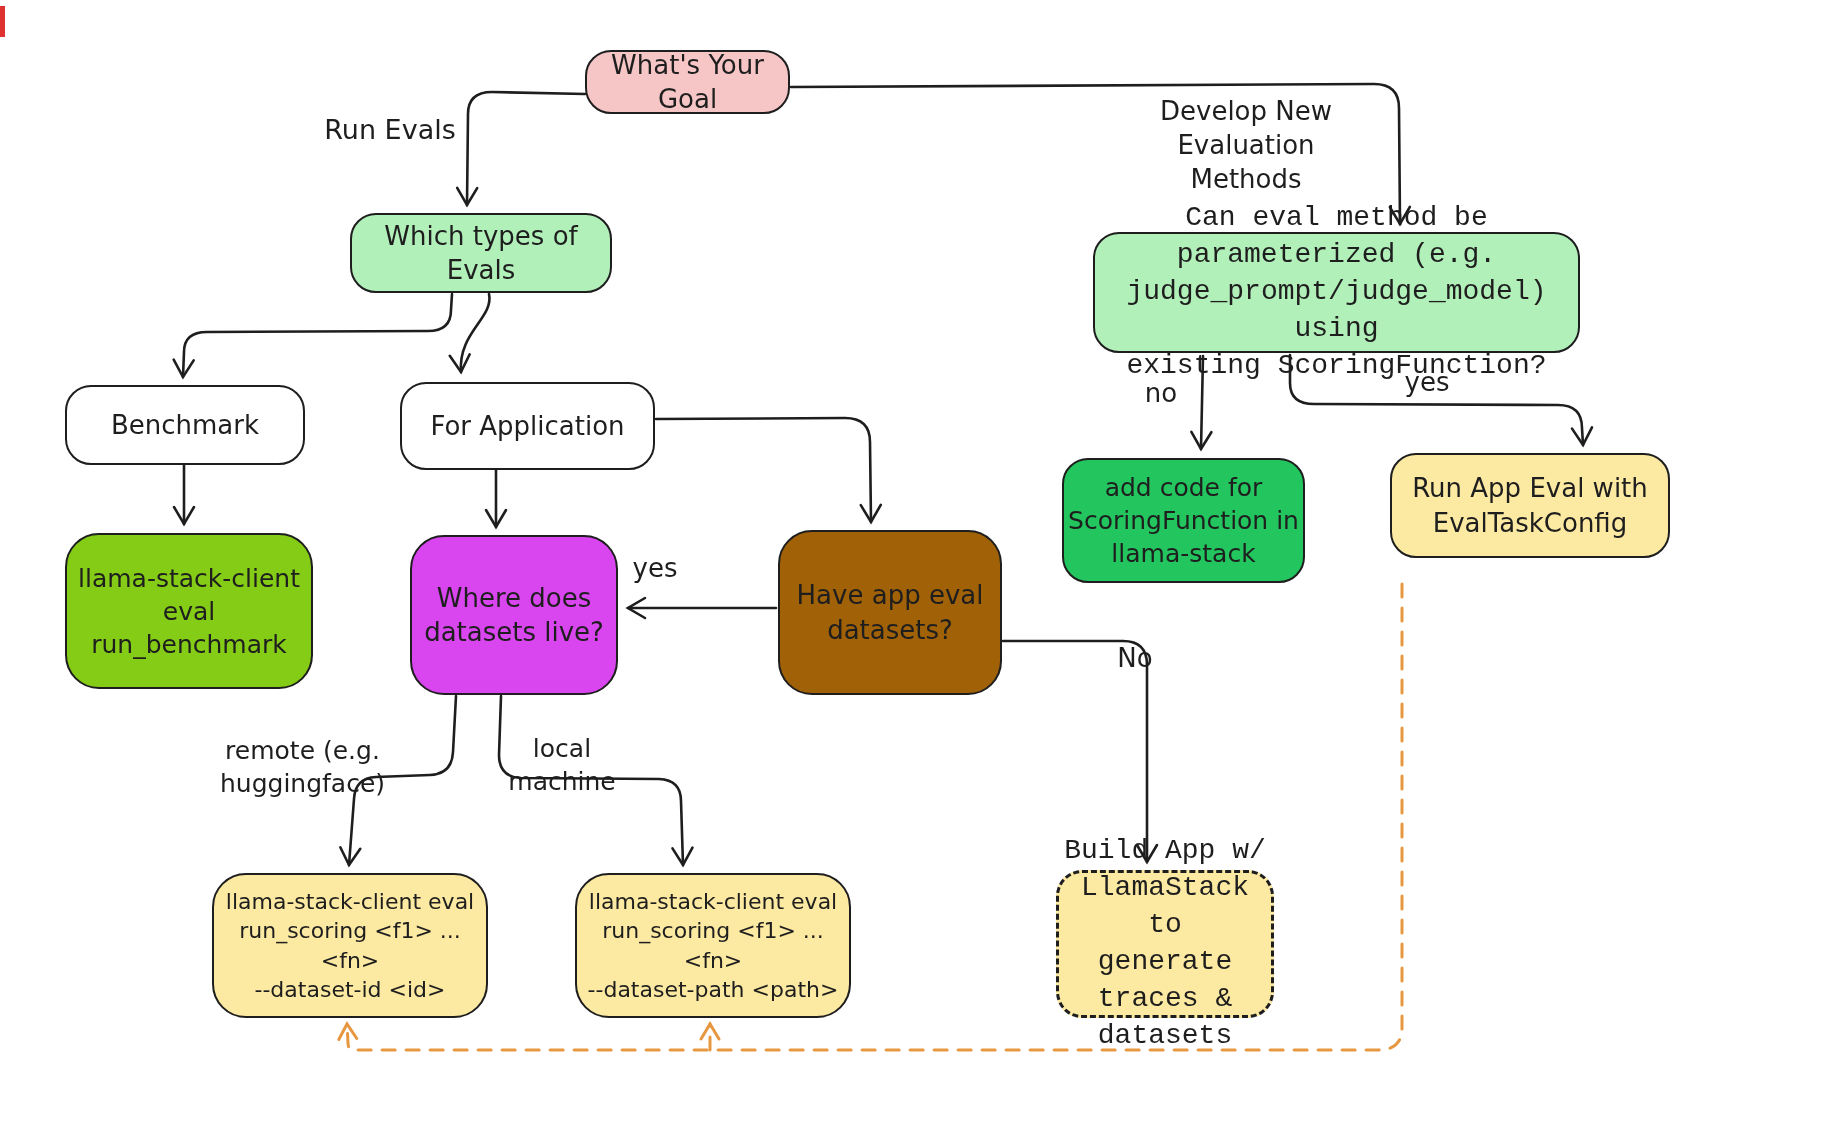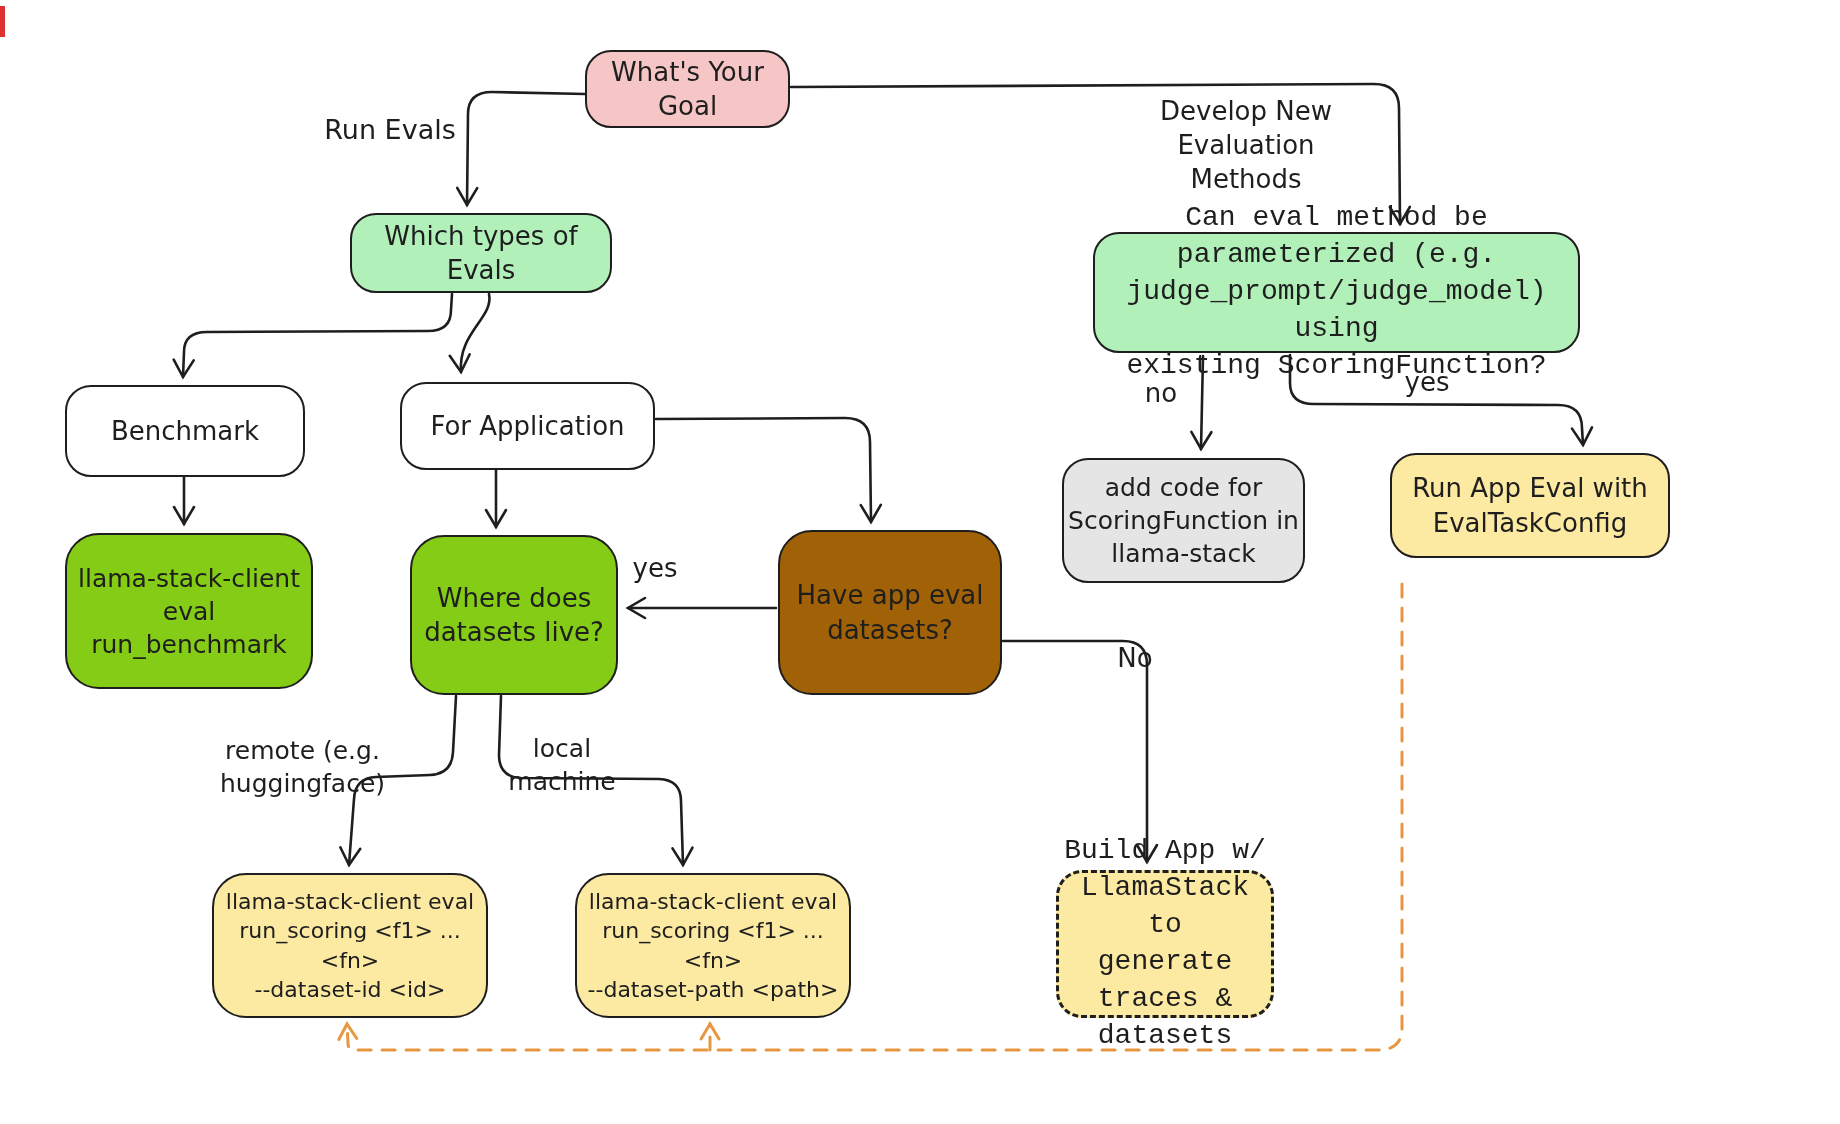--- a/index.html
+++ b/index.html
@@ -45,44 +45,44 @@
       <path d="M 501 696 L 499 755 Q 499 777 521 778 L 659 779 Q 681 780 681 801 L 683 865" marker-end="url(#mb)" stroke="#1e1e1e"></path>
       <path d="M 1203 356 L 1201 449" marker-end="url(#mb)" stroke="#1e1e1e"></path>
       <path d="M 1290 355 L 1290 383 Q 1290 404 1314 404 L 1558 405 Q 1582 405 1582 428 L 1583 445" marker-end="url(#mb)" stroke="#1e1e1e"></path>
     </g>
     <g fill="none" stroke="#e6973f" stroke-width="3" stroke-linecap="round" stroke-linejoin="round" stroke-dasharray="13 11">
       <path d="M 1402 584 L 1402 1028 Q 1402 1050 1378 1050 L 354 1050 Q 348 1050 348 1043 L 347 1024" marker-end="url(#mo)" stroke="#e6973f"></path>
       <path d="M 710 1050 L 710 1024" marker-end="url(#mo)" stroke="#e6973f"></path>
     </g>
   </svg>
 
-  <div class="node r24" style="left: 585px; top: 50px; width: 205px; height: 78px; background-color: rgb(246, 198, 198);">What's Your
+  <div class="node r24" style="left: 585px; top: 50px; width: 205px; height: 64px; background-color: rgb(246, 198, 198);">What's Your
 Goal</div>
 
   <div class="node r24" style="left: 350px; top: 213px; width: 262px; height: 80px; background-color: rgb(178, 240, 186);">Which types of
 Evals</div>
 
-  <div class="node r24" style="left: 65px; top: 385px; width: 240px; height: 92px; background-color: rgb(255, 255, 255);">Benchmark</div>
+  <div class="node r24" style="left: 65px; top: 385px; width: 240px; height: 80px; background-color: rgb(255, 255, 255);">Benchmark</div>
 
   <div class="node r24" style="left: 400px; top: 382px; width: 255px; height: 88px; background-color: rgb(255, 255, 255);">For Application</div>
 
   <div class="node r30 f25" style="left: 65px; top: 533px; width: 248px; height: 156px; background-color: #84cc16;">llama-stack-client
 eval run_benchmark</div>
 
-  <div class="node r30" style="left: 410px; top: 535px; width: 208px; height: 160px; background-color: #84cc16;">Where does
+  <div class="node r30" style="left: 410px; top: 535px; width: 208px; height: 160px; background-color: #d946ef;">Where does
 datasets live?</div>
 
   <div class="node r30" style="left: 778px; top: 530px; width: 224px; height: 165px; background-color: #a16207;">Have app eval
 datasets?</div>
 
   <div class="node r24 f24" style="left: 1093px; top: 232px; width: 487px; height: 121px; background-color: rgb(178, 240, 186);">Can eval method be parameterized (e.g.
 judge_prompt/judge_model) using
 existing ScoringFunction?</div>
 
-  <div class="node r24 f25" style="left: 1062px; top: 458px; width: 243px; height: 125px; background-color: #e5e5e5;">add code for
+  <div class="node r24 f25" style="left: 1062px; top: 458px; width: 243px; height: 125px; background-color: #22c55e;">add code for
 ScoringFunction in
 llama-stack</div>
 
   <div class="node r24" style="left: 1390px; top: 453px; width: 280px; height: 105px; background-color: rgb(252, 233, 162);">Run App Eval with
 EvalTaskConfig</div>
 
   <div class="node r30 f22" style="left: 212px; top: 873px; width: 276px; height: 145px; background-color: rgb(252, 233, 162);">llama-stack-client eval
 run_scoring &lt;f1&gt; ... &lt;fn&gt;
 --dataset-id &lt;id&gt;</div>
 

